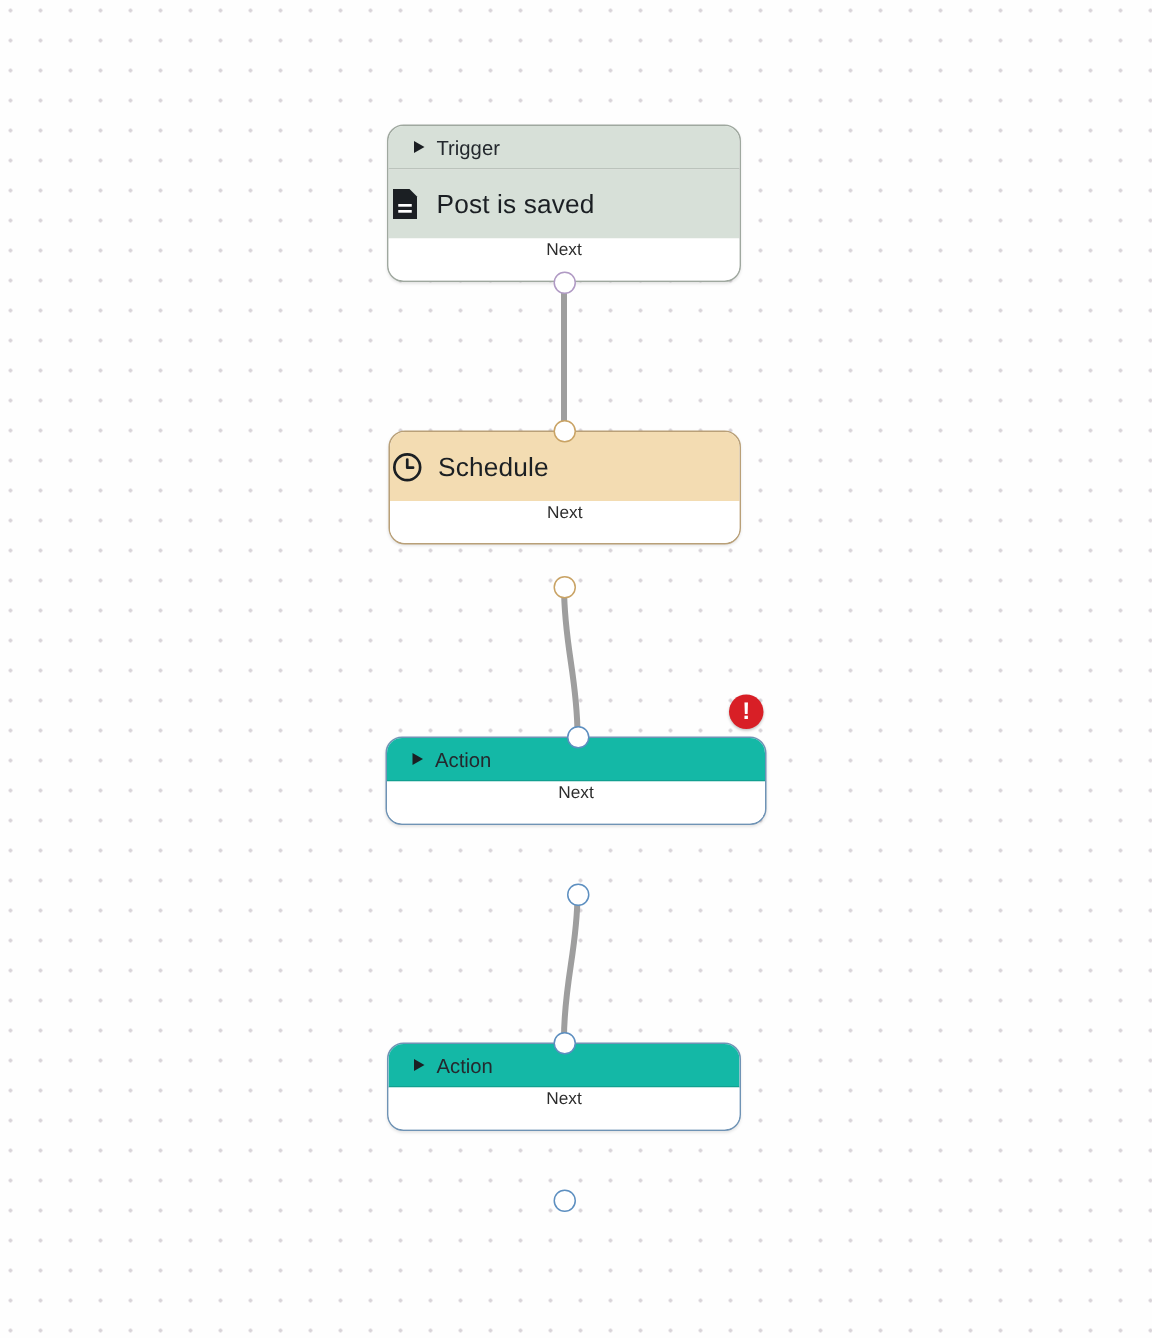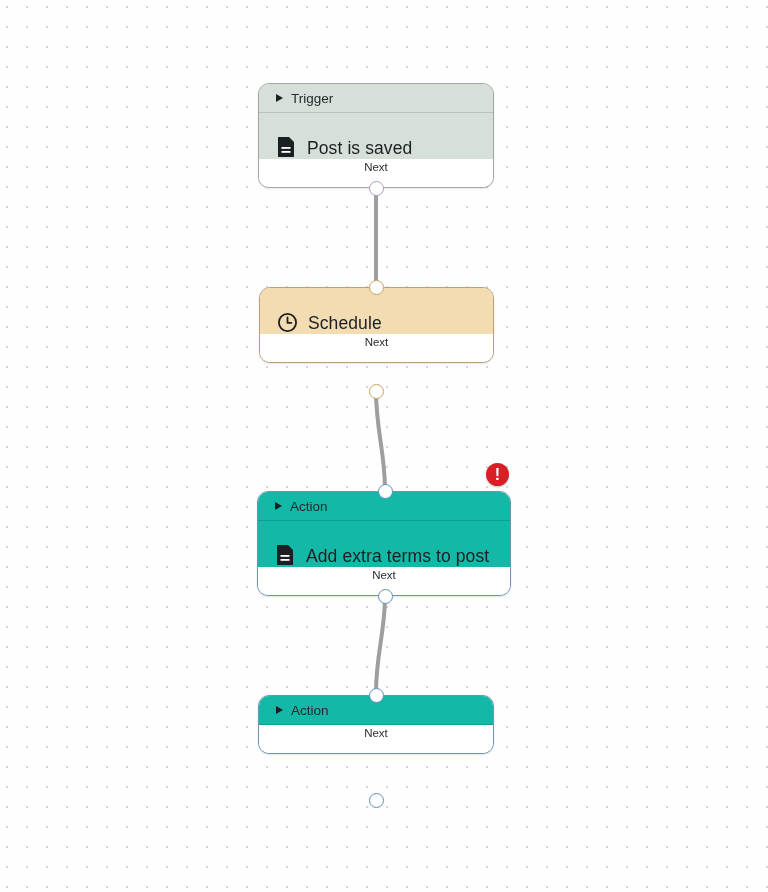--- a/index.html
+++ b/index.html
@@ -59,23 +59,22 @@
     width: 0;
     height: 0;
     border-left: 7px solid #1b1f23;
     border-top: 4.5px solid transparent;
     border-bottom: 4.5px solid transparent;
     margin-right: 8px;
     flex: none;
   }
   .node-body {
     display: flex;
-    align-items: flex-end;
+    align-items: center;
     height: 46px;
-    padding-left: 16px;
     box-sizing: border-box;
   }
   .node-body .bicon {
     width: 22px;
     height: 24px;
     flex: none;
     display: flex;
     align-items: center;
     justify-content: center;
     margin-right: 10px;
@@ -198,30 +197,20 @@
     </div>
   </div>
   <div class="port p-tan" style="left:368.5px; top:279.5px;"></div>
   <div class="port p-tan" style="left:368.5px; top:383.5px;"></div>
 
   <div class="node t-action" style="left:257px; top:491px; width:254px;">
     <div class="node-header">
       <span class="tri"></span>
       <span>Action</span>
     </div>
-    <div class="node-body">
-      <span class="bicon">
-        <svg width="18" height="22" viewBox="0 0 18 22">
-          <path d="M1 1 h11 l5 5 v15 h-16 z" fill="#1b1f23"></path>
-          <rect x="4.5" y="11" width="9" height="1.8" fill="#ffffff"></rect>
-          <rect x="4.5" y="15" width="9" height="1.8" fill="#ffffff"></rect>
-        </svg>
-      </span>
-      <span class="blabel">Add extra terms to post</span>
-    </div>
     <div class="node-footer">
       <span class="nlabel">Next</span>
     </div>
   </div>
   <div class="port p-blue" style="left:377.5px; top:483.5px;"></div>
   <div class="port p-blue" style="left:377.5px; top:588.5px;"></div>
   <div class="error-badge" style="left:486px; top:463px;">
     <span class="bang">!</span>
   </div>
 

